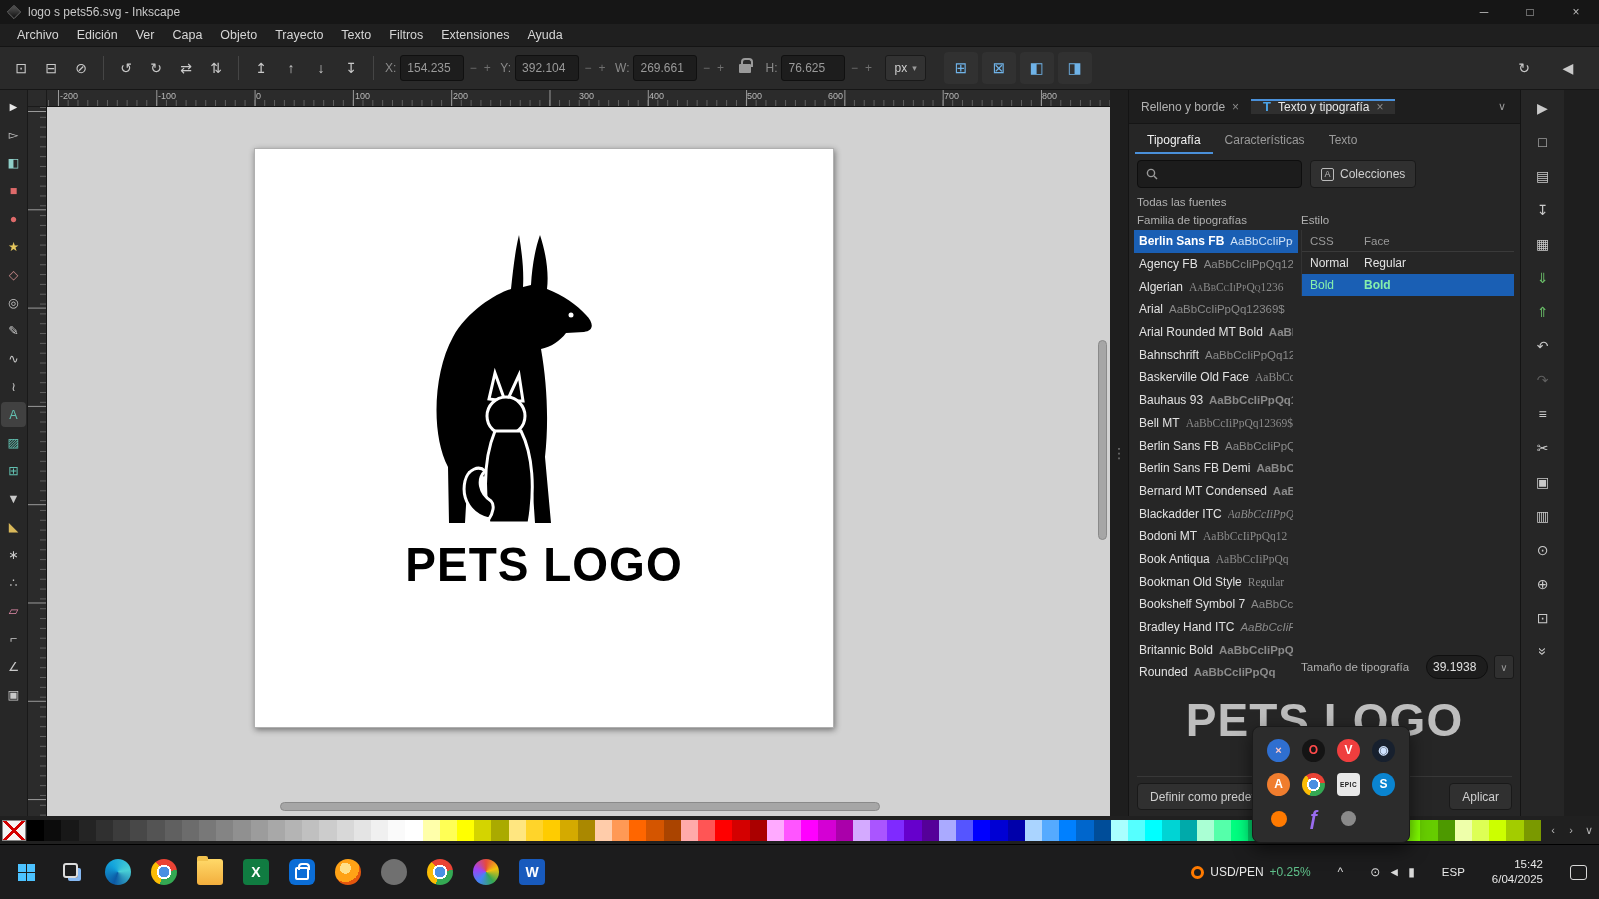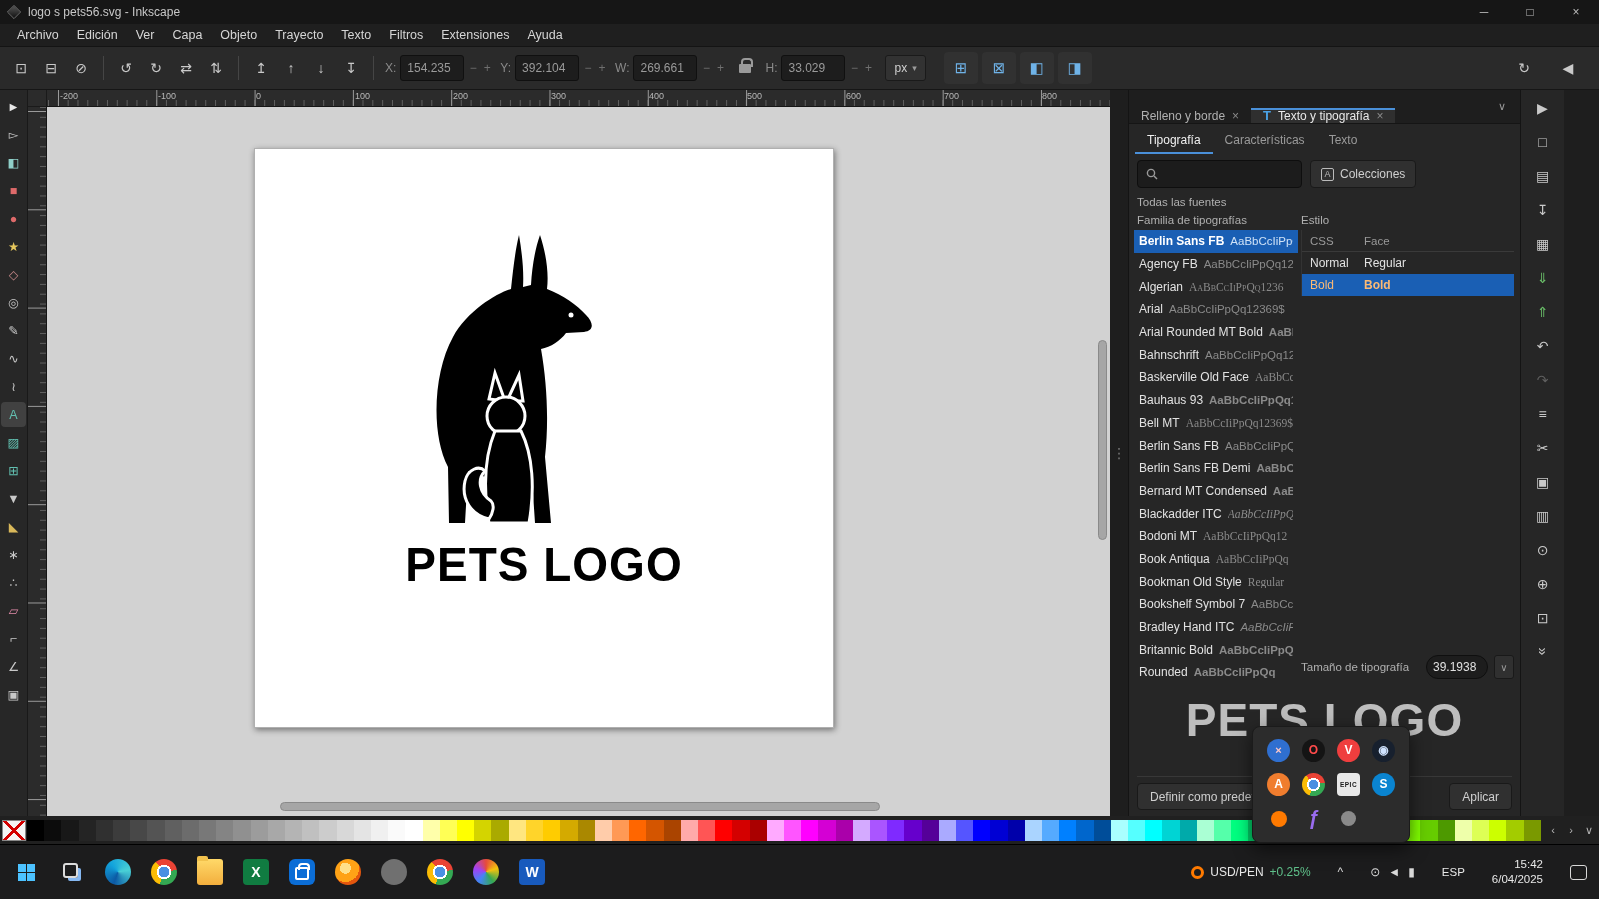--- a/index.html
+++ b/index.html
@@ -79,21 +79,21 @@
   .fsample{color:#8a8a8a;font-size:11.5px;overflow:hidden;}
   .fontrow.selected{background:#1a5fb4;}
   .fontrow.selected .fname{font-weight:bold;color:#fff;}
   .fontrow.selected .fsample{color:#cfe2f7;}
   .fs-b{font-weight:bold;}.fs-i{font-style:italic;}.fs-sc{font-variant:small-caps;}.fs-serif{font-family:"Liberation Serif",serif;}
   .stylebox{position:absolute;left:172px;top:140px;right:6px;border-left:1px solid #333;}
   .stylehead{display:flex;height:22px;color:#9a9a9a;font-size:11.5px;border-bottom:1px solid #3a3a3a;align-items:center;}
   .stylehead .c1{width:62px;padding-left:8px;}
   .style-row{display:flex;height:22px;align-items:center;color:#e2e2e2;}
   .style-row .c1{width:62px;padding-left:8px;}
-  .style-row.selected{background:#1a5fb4;color:#fdba74;}
+  .style-row.selected{background:#1a5fb4;color:#86efac;}
   .style-row.selected .face{font-weight:bold;}
   .sizerow{position:absolute;left:172px;top:565px;right:6px;display:flex;align-items:center;gap:6px;}
   .sizelabel{color:#b0b0b0;font-size:11.5px;flex:1;}
   .sizeval{width:62px;height:24px;background:#1d1d1d;border:1px solid #0f0f0f;border-radius:12px;color:#e0e0e0;line-height:22px;padding:0 6px;}
   .sizecaret{width:20px;height:24px;background:#303030;border:1px solid #191919;border-radius:3px;display:flex;align-items:center;justify-content:center;color:#9a9a9a;font-size:10px;}
   .pvpreview{position:absolute;left:0;top:598px;width:100%;height:64px;display:flex;align-items:center;justify-content:center;font-size:46px;font-weight:900;letter-spacing:1px;color:#bdbdbd;}
   .pbuttons{position:absolute;left:8px;right:8px;bottom:6px;height:34px;display:flex;justify-content:space-between;border-top:1px solid #383838;padding-top:6px;}
   .pbtn{background:#303030;border:1px solid #191919;border-radius:4px;color:#cfcfcf;display:flex;align-items:center;padding:0 12px;max-width:150px;white-space:nowrap;overflow:hidden;text-overflow:ellipsis;}
 
   
@@ -227,21 +227,21 @@
         <span class="field">
           <span class="flabel">W:</span>
           <span class="fvalue">269.661</span>
           <span class="fspin">−</span>
           <span class="fspin">+</span>
         </span>
       </span>
     <span class="lock-icon"></span>
     <span class="field">
       <span class="flabel">H:</span>
-      <span class="fvalue">33.029</span>
+      <span class="fvalue">76.625</span>
       <span class="fspin">−</span>
       <span class="fspin">+</span>
     </span>
     <span class="unit-dd">
       <span>px</span>
       <span style="font-size:9px;color:#9a9a9a;">▾</span>
     </span>
     <span class="snapbar">
 
     <span class="snapbtn">⊞</span>
@@ -283,24 +283,24 @@
     </div>
 
   <div class="corner"></div>
   <div class="hruler">
 
   <span class="rlabel" style="left: 11px;">-200</span>
       <span class="rlabel" style="left: 109px;">-100</span>
       <span class="rlabel" style="left: 207px;">0</span>
       <span class="rlabel" style="left: 306px;">100</span>
       <span class="rlabel" style="left: 404px;">200</span>
-      <span class="rlabel" style="left: 502px;">300</span>
+      <span class="rlabel" style="left: 530px;">300</span>
       <span class="rlabel" style="left: 600px;">400</span>
       <span class="rlabel" style="left: 698px;">500</span>
-      <span class="rlabel" style="left: 797px;">600</span>
+      <span class="rlabel" style="left: 779px;">600</span>
       <span class="rlabel" style="left: 895px;">700</span>
       <span class="rlabel" style="left: 993px;">800</span>
     </div>
   <div class="vruler"></div>
 
   <div class="canvas">
     <div class="page">
       <svg class="logo-svg" viewBox="0 0 210 300">
         <path fill="#000" d="M96 4 C99 22 101 40 100 56 L108 54 C109 36 112 18 117 4 C123 22 126 42 124 58 C140 64 154 74 163 84 C171 92 171 100 161 101 L143 102 C137 110 128 116 118 118 C124 152 126 190 122 226 L128 292 L112 292 L108 232 C88 246 60 250 45 240 L42 292 L26 292 L25 236 C8 204 10 142 30 106 C44 80 74 62 88 58 C90 40 92 20 96 4 Z"></path>
         <circle cx="148" cy="84" r="2.5" fill="#fff"></circle>
@@ -315,21 +315,21 @@
       <div class="logo-text">PETS LOGO</div>
     </div>
     <div class="hscroll"></div>
     <div class="vscroll"></div>
   </div>
 
   <div class="dockgap">⋮</div>
 
   <div class="panel">
     <div class="ptabs">
-      <span style="display:flex;align-items:flex-end;">
+      <span style="display:flex;align-items:center;">
 
           <span class="ptab">
 
             <span>Relleno y borde</span>
             <span class="tclose">×</span>
           </span>
 
           <span class="ptab selected">
             <span class="ticon">T</span>
             <span>Texto y tipografía</span>

